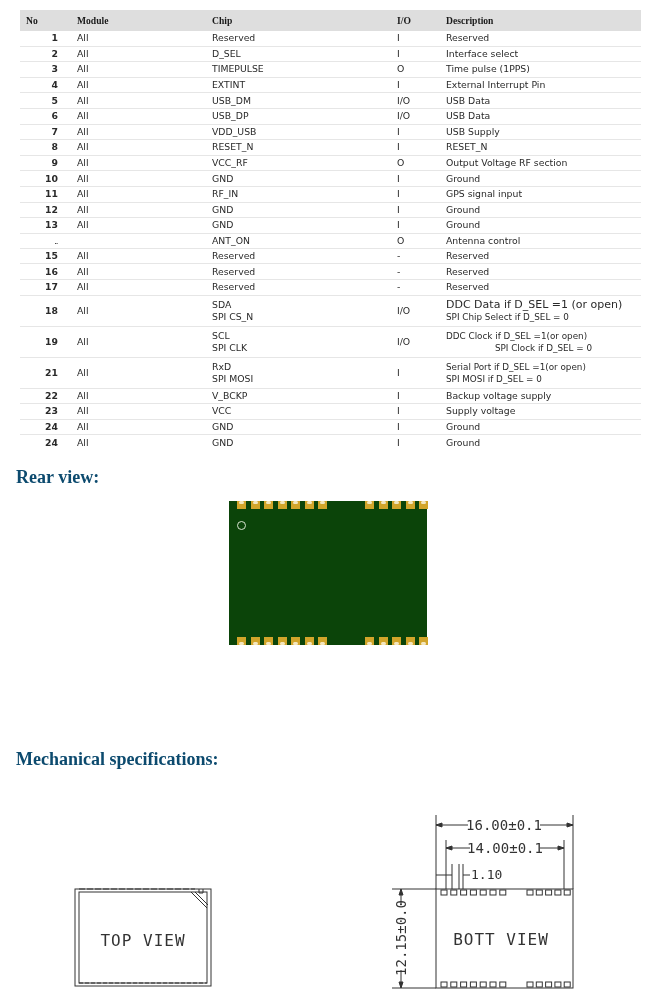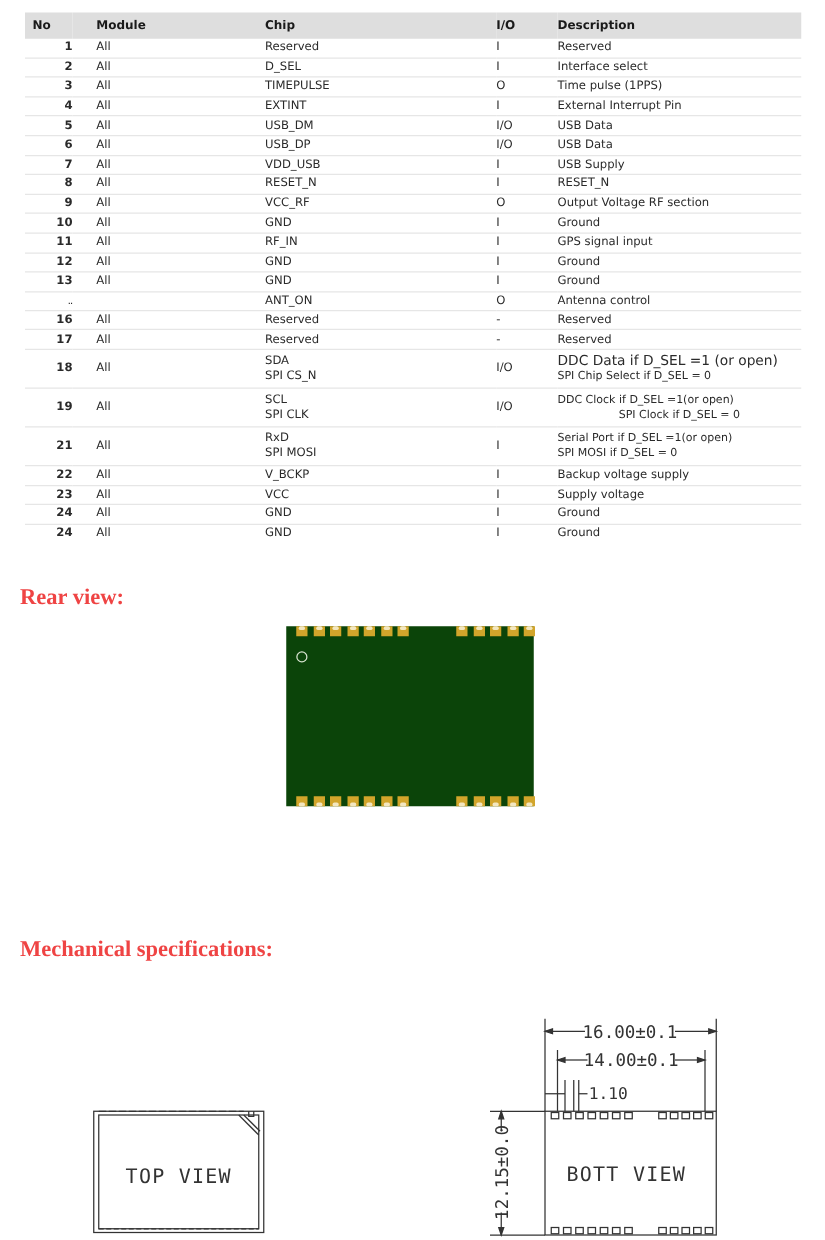--- a/index.html
+++ b/index.html
@@ -1,35 +1,35 @@
 <!DOCTYPE html>
 <html><head>
 <meta charset="utf-8">
 <style>
   html, body { margin: 0; padding: 0; background: #ffffff; }
   body { width: 660px; height: 992px; position: relative; overflow: hidden; font-family: "DejaVu Sans", sans-serif; color: #222; }
 
   .pin-table { position: absolute; left: 20px; top: 10px; width: 621px; border-collapse: collapse; font-size: 9.3px; }
-  .pin-table th { background: #dedede; font-weight: bold; text-align: left; height: 21px; padding: 0; font-size: 9.6px; color: #1a1a1a; }
+  .pin-table th { background: #dedede; font-weight: bold; text-align: left; height: 21px; padding: 0; font-size: 9.6px; color: #1a1a1a; font-family: Liberation Serif, serif; }
   .pin-table td { padding: 0; vertical-align: middle; line-height: 12px; border-bottom: 1px solid #e6e6e6; color: #2a2a2a; }
   .pin-table tr.single td { height: 14.6px; }
   .pin-table tr.double td { height: 30px; }
   .pin-table tr.last td { border-bottom: none; }
   .pin-table tr.clipped td { height: 14px; }
   .c-no { width: 32px; text-align: right; font-weight: bold; padding-right: 0; }
   .pin-table th.c-no { text-align: left; padding-left: 6px; }
   .c-mod { width: 135px; padding-left: 19px !important; }
   .pin-table th.c-mod { padding-left: 19px; }
   .c-name { width: 185px; }
   .c-io { width: 49px; }
   .c-desc { }
   .clip-no { color: #888; font-size: 5px; vertical-align: bottom !important; }
   .clip-mod { color: #e8e8e8; }
 
-  .heading { position: absolute; font-family: "Liberation Serif", serif; font-weight: bold; font-size: 18px; color: #ef4444; margin: 0; }
+  .heading { position: absolute; font-family: "Liberation Serif", serif; font-weight: bold; font-size: 18px; color: #0c4a6e; margin: 0; }
   .heading.rear { left: 16px; top: 467px; }
   .heading.mech { left: 16px; top: 749px; }
 
   .chip { position: absolute; left: 229px; top: 501px; width: 198px; height: 144px; background: #0b4409; }
   .pad { position: absolute; width: 9px; height: 8px; background: #d2a52b; }
   .pad::after { content: ""; position: absolute; left: 2px; width: 5px; height: 3px; background: #f3e7c0; border-radius: 2px; }
   .pad.top { top: 0; }
   .pad.top::after { top: 0; }
   .pad.bot { bottom: 0; }
   .pad.bot::after { bottom: 0; }
@@ -196,20 +196,31 @@
       </tr>
       <tr class="single clipped">
         <td class="c-no clip-no">․․</td>
         <td class="c-mod clip-mod"></td>
         <td class="c-name">
           <div>ANT_ON</div>
         </td>
         <td class="c-io">O</td>
         <td class="c-desc">
           <div>Antenna control</div>
+        </td>
+      </tr>
+      <tr class="single">
+        <td class="c-no">15</td>
+        <td class="c-mod">All</td>
+        <td class="c-name">
+          <div>Reserved</div>
+        </td>
+        <td class="c-io">-</td>
+        <td class="c-desc">
+          <div>Reserved</div>
         </td>
       </tr>
       <tr class="single">
         <td class="c-no">16</td>
         <td class="c-mod">All</td>
         <td class="c-name">
           <div>Reserved</div>
         </td>
         <td class="c-io">-</td>
         <td class="c-desc">

